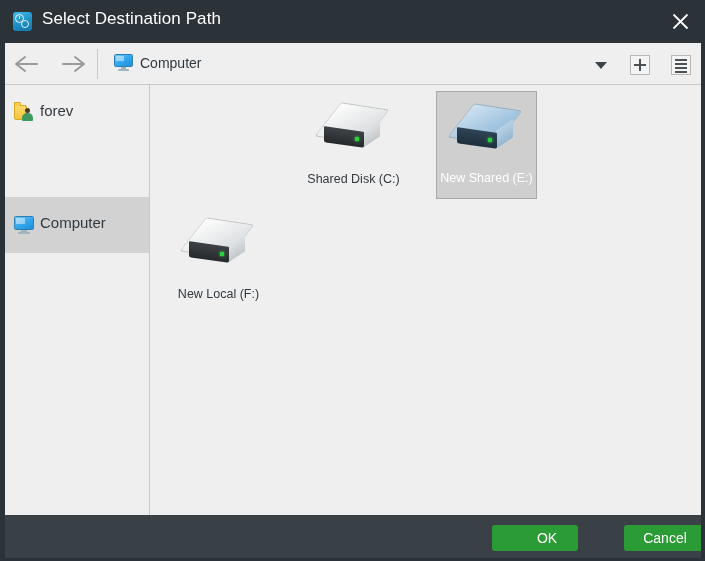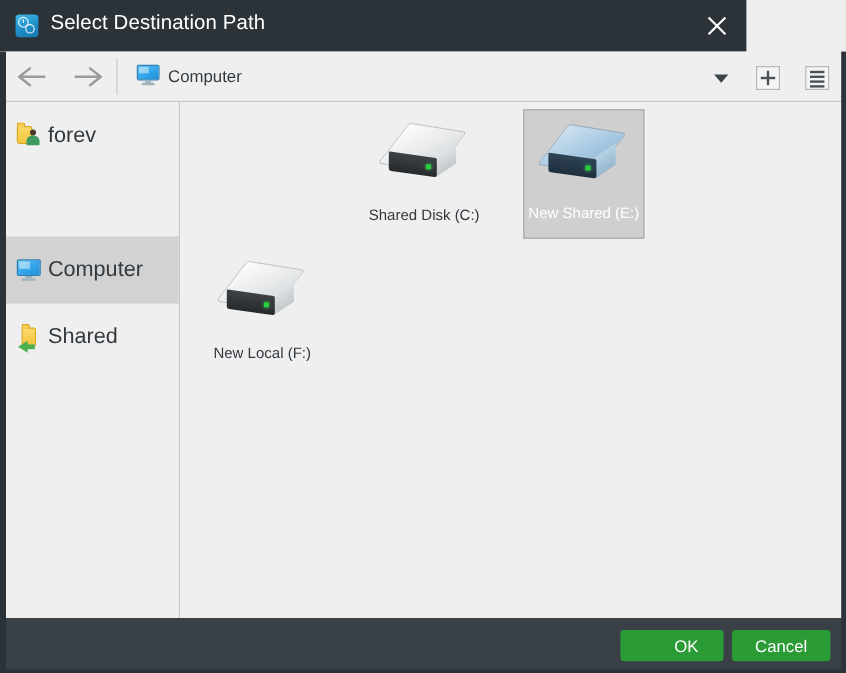--- a/index.html
+++ b/index.html
@@ -18,21 +18,21 @@
     height: 561px;
     box-sizing: border-box;
     background: #eeeeee;
     overflow: hidden;
   }
 
   
   .titlebar {
     position: absolute;
     left: 0; top: 0;
-    width: 622px;
+    width: 705px;
     height: 43px;
     background: #2b3238;
     box-sizing: border-box;
   }
   .title-app-icon {
     position: absolute;
     left: 13px; top: 12px;
     width: 19px; height: 19px;
     border-radius: 3px;
     background: linear-gradient(160deg, #3fbbe8 0%, #1e8fc6 55%, #1577ab 100%);
@@ -198,21 +198,21 @@
     position: absolute;
     left: 0;
     width: 149px;
     height: 56px;
     cursor: pointer;
   }
   .side-item.sel { background: #d2d2d2; }
   .side-label {
     position: absolute;
     left: 40px; top: 17px;
-    font-size: 18px;
+    font-size: 15px;
     color: #32393f;
     white-space: nowrap;
   }
   .side-ic {
     position: absolute;
     left: 14px; top: 17px;
     width: 21px; height: 21px;
   }
 
   
@@ -411,22 +411,22 @@
     height: 26px;
     border: none;
     border-radius: 3px;
     background: #2b9b36;
     color: #ffffff;
     font-family: "Liberation Sans", sans-serif;
     font-size: 14px;
     cursor: pointer;
     padding: 0;
   }
-  .btn-ok     { left: 517px; width: 86px; padding-left: 24px; }
-  .btn-cancel { left: 610px; width: 82px; }
+  .btn-ok     { left: 492px; width: 86px; padding-left: 24px; }
+  .btn-cancel { left: 624px; width: 82px; }
 
   
   .frame-l { position:absolute; left:0; top:43px; width:5px; height:518px; background:#2b3238; }
   .frame-r { position:absolute; right:0; top:43px; width:4px; height:518px; background:#2b3238; }
   .frame-b { position:absolute; left:0; bottom:0; width:705px; height:3px; background:#2b3238; }
 </style>
 </head>
 <body>
 
 <div id="window">
@@ -492,29 +492,20 @@
 
     <div class="side-item sel" style="top:112px;">
       <div class="side-ic ic-comp">
         <div class="scr"></div>
           <div class="stand"></div>
           <div class="base"></div>
       </div>
       <div class="side-label">Computer</div>
     </div>
 
-    <div class="side-item" style="top:168px;">
-      <div class="side-ic ic-shr">
-        <div class="fold"></div>
-          <div class="fold-tab"></div>
-        <div class="arrow-tail"></div>
-          <div class="arrow"></div>
-      </div>
-      <div class="side-label">Shared</div>
-    </div>
 
   </div>
 
   <div class="content">
 
 
     <div class="tile" style="left:152px; top:6px;">
       <div class="hdd">
         <div class="top"></div>
           <div class="side"></div>

